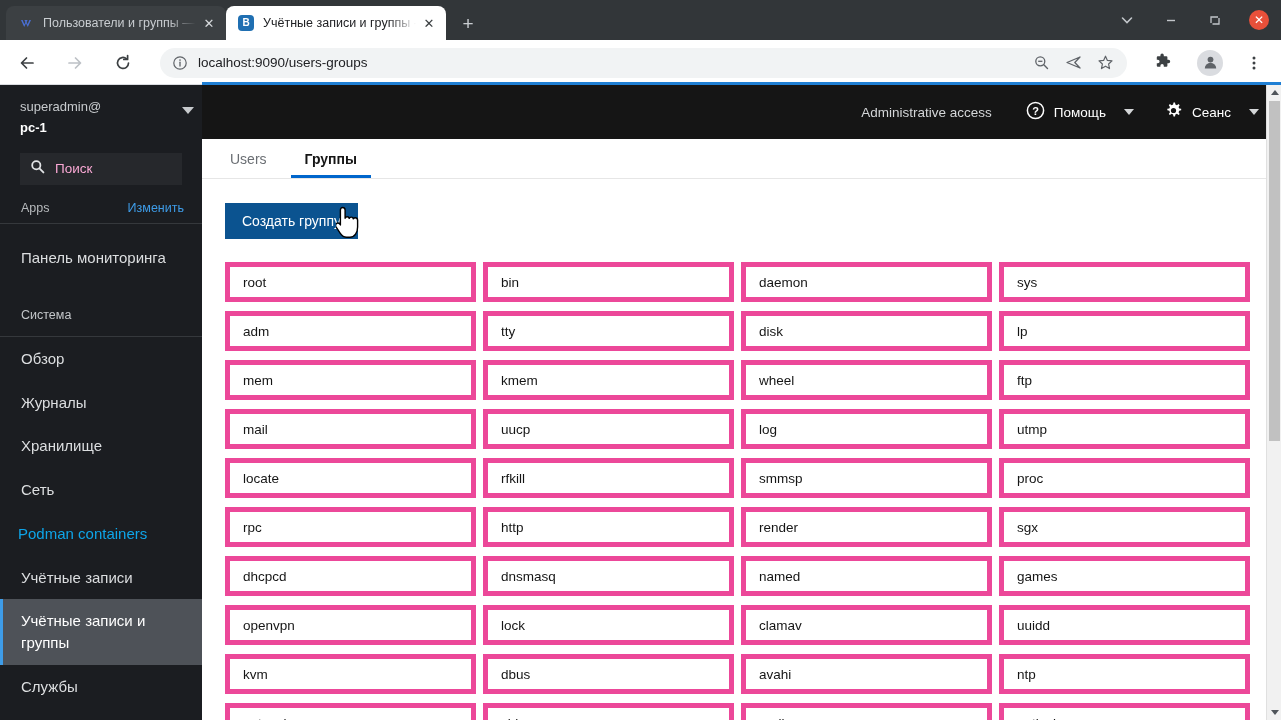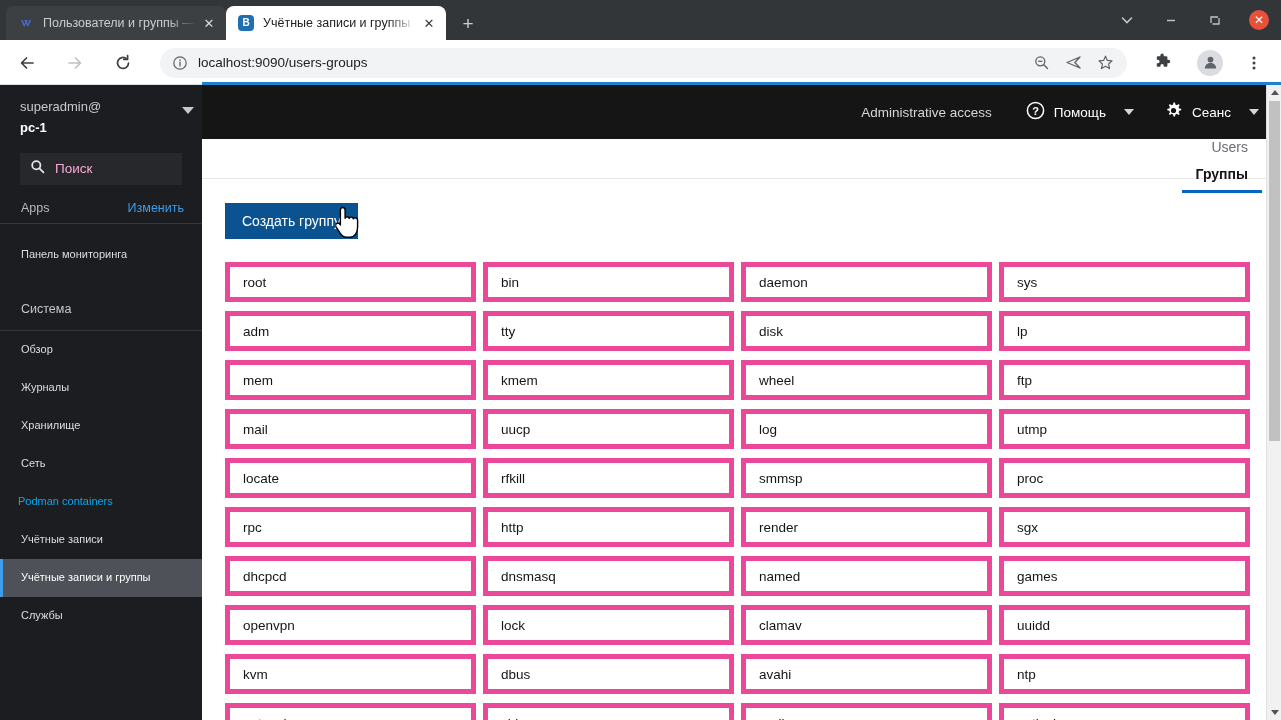--- a/index.html
+++ b/index.html
@@ -172,21 +172,21 @@
   .sb-apps {
     display: flex; align-items: flex-start; justify-content: space-between;
     padding: 16px 18px 8px 21px;
     border-bottom: 1px solid #35383c;
   }
   .sb-apps-label { font-size: 12.5px; color: #b7babd; }
   .sb-apps-edit { font-size: 12.5px; color: #3e9ce8; }
 
   .sb-item {
     padding: 11px 16px 11px 21px;
-    font-size: 11px;
+    font-size: 15px;
     color: #dcdee0;
     position: relative;
     line-height: 1.45;
   }
   .sb-item.dim { color: #0ea5e9; padding-left: 18px; }
   .sb-item.section {
     font-size: 12.5px;
     color: #c3c6c9;
     padding-top: 14px; padding-bottom: 12px;
     border-bottom: 1px solid #35383c;
@@ -265,21 +265,20 @@
     background: #ffffff;
     overflow: hidden;
   }
 
   .tabs {
     display: flex;
     align-items: flex-end;
     height: 40px;
     padding-left: 23px;
     border-bottom: 1px solid #e6e6e6;
-    flex-direction: column;
   }
   .ctab {
     font-size: 14px;
     padding: 0 5px 11px 5px;
     margin-right: 28px;
     color: #6a6e73;
     position: relative;
   }
   .ctab.active { color: #151515; font-weight: bold; }
   .ctab.active::after {

